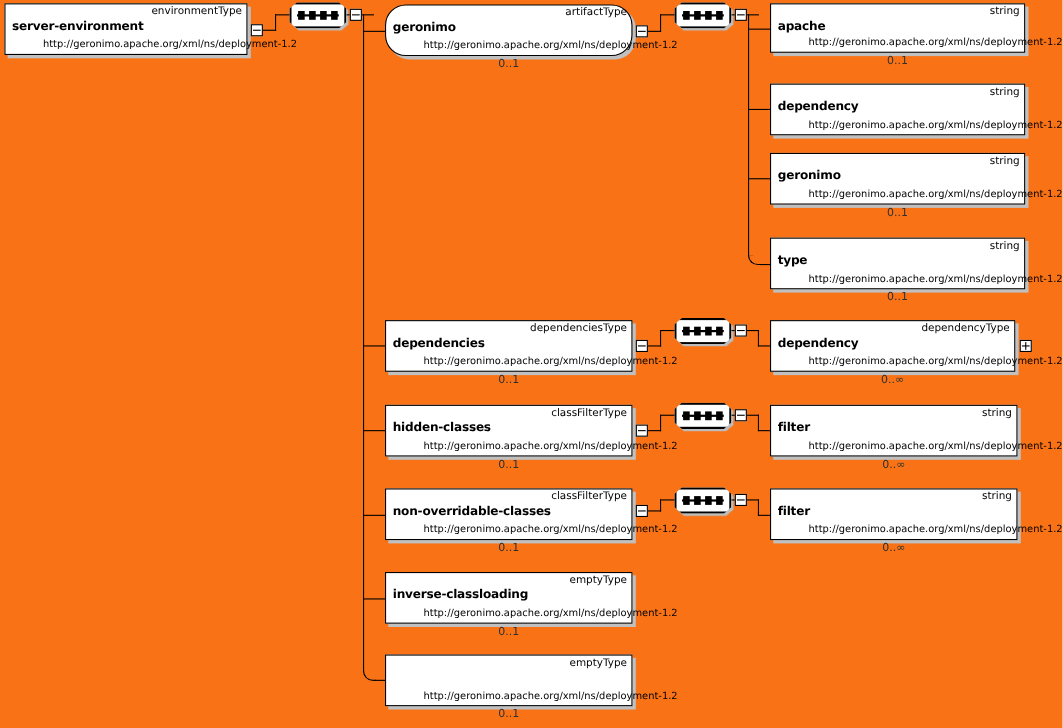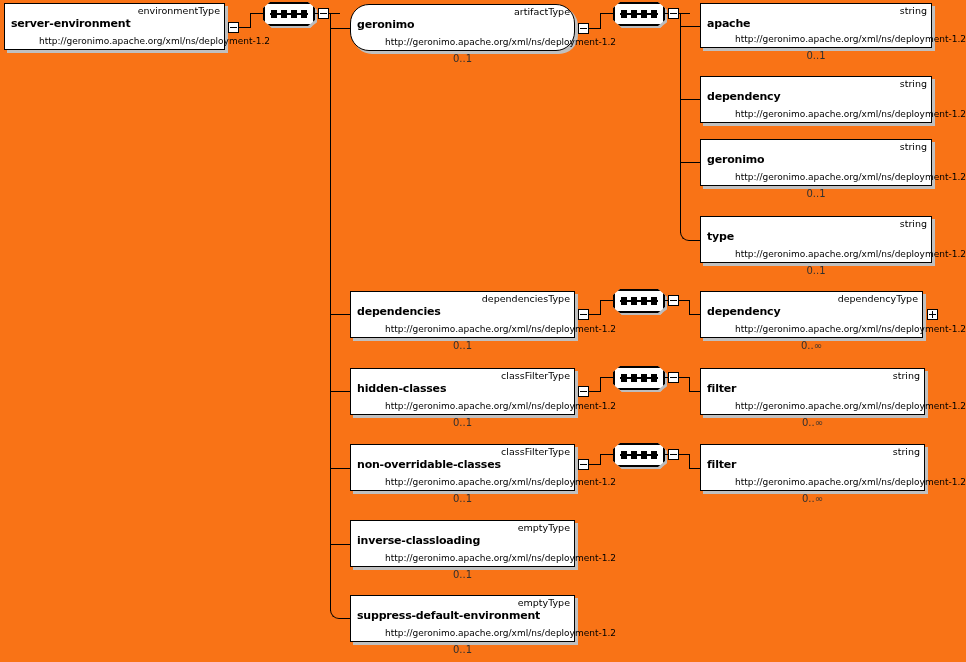--- a/index.html
+++ b/index.html
@@ -357,18 +357,17 @@
   <div class="node" style="left:350px; top:520px; width:225px; height:47px;">
     <div class="type-label">emptyType</div>
     <div class="name-label">inverse-classloading</div>
     <div class="ns-label">http://geronimo.apache.org/xml/ns/deployment-1.2</div>
   </div>
   <div class="mult" style="left:350px; top:569px; width:225px;">0..1</div>
 
   <div class="hline" style="left:341px; top:618px; width:9px;"></div>
   <div class="node" style="left:350px; top:595px; width:225px; height:47px;">
     <div class="type-label">emptyType</div>
-    <div class="name-label">suppress-default-environment</div>
     <div class="ns-label">http://geronimo.apache.org/xml/ns/deployment-1.2</div>
   </div>
   <div class="mult" style="left:350px; top:644px; width:225px;">0..1</div>
 
 </div>
 
 </body></html>

